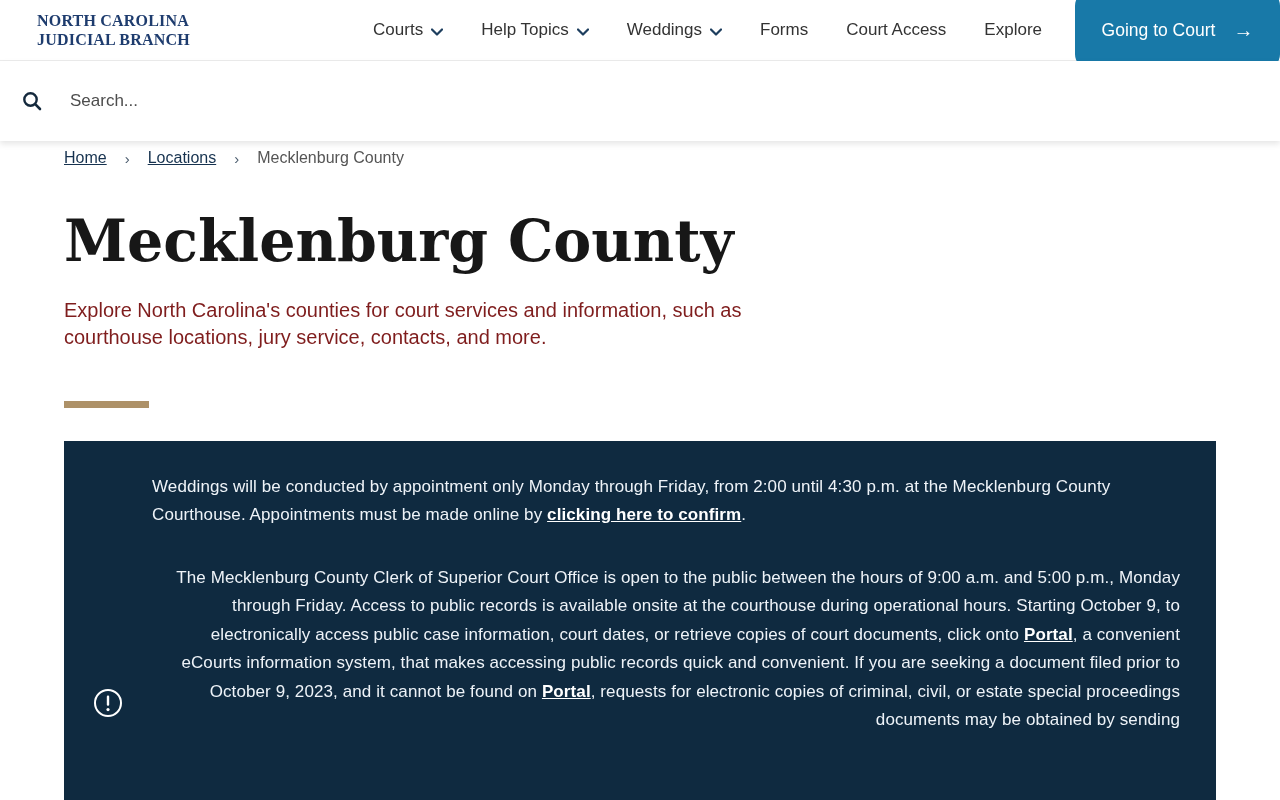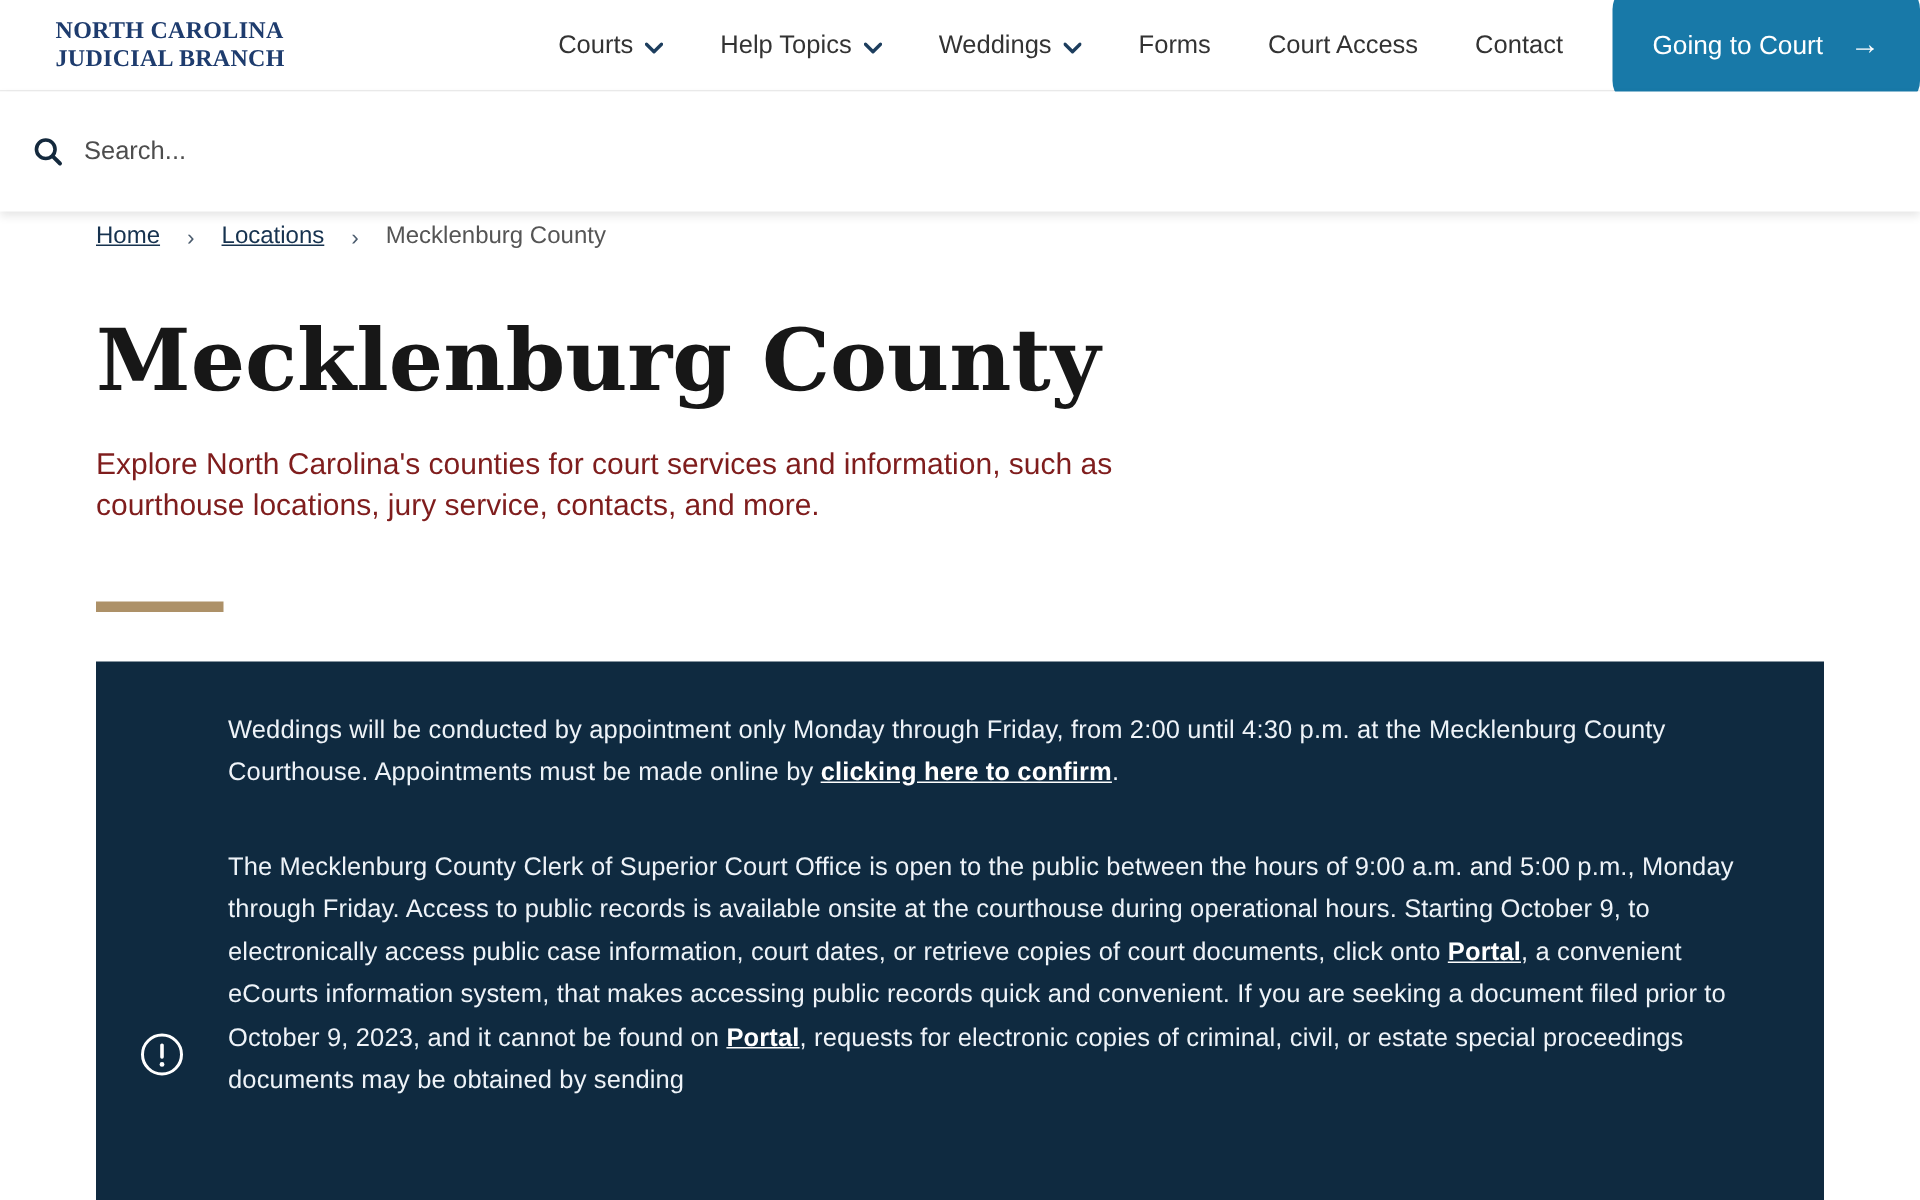--- a/index.html
+++ b/index.html
@@ -43,21 +43,21 @@
   .searchbar {
     height: 80px; display: flex; align-items: center;
     background: #ffffff; position: relative;
     box-shadow: 0 3px 6px rgba(0,0,0,0.10);
   }
   .search-btn {
     border: none; background: transparent; margin-left: 22px; cursor: pointer;
     display: flex; align-items: center;
   }
   .search-input {
-    border: none; outline: none; margin-left: 14px; flex: 1;
+    border: none; outline: none; margin-left: 28px; flex: 1;
     font-size: 17px; color: #ef4444; font-family: "Liberation Sans", sans-serif;
   }
   .search-input::placeholder { color: #4d4d4d; opacity: 1; }
   
   .main { padding-left: 64px; padding-right: 64px; }
   .breadcrumb {
     margin-top: 8px; display: flex; align-items: center; gap: 18px;
     font-size: 16px;
   }
   .breadcrumb a {
@@ -80,21 +80,21 @@
   
   .alert {
     position: relative; margin-top: 33px; width: 1152px; min-height: 420px;
     background: #0f2a40; color: #eef3f8;
     padding: 32px 36px 40px 88px;
   }
   .alert-icon { position: absolute; left: 29px; top: 247px; }
   .alert p {
     font-size: 17px; line-height: 28.5px; letter-spacing: 0.1px;
   }
-  .alert p + p { margin-top: 34px; }
+  .alert p + p { margin-top: 34px; text-align: right; }
   .alert-link {
     color: #ffffff; font-weight: bold; text-decoration: underline; cursor: pointer;
   }
 </style>
 </head>
 <body>
 
 <div>
 
   <header class="header">
@@ -121,21 +121,21 @@
             <path d="M1 1.5 L6 6.5 L11 1.5" fill="none" stroke="#1d3e5e" stroke-width="2.2" stroke-linecap="round" stroke-linejoin="round"></path>
           </svg>
       </a>
       <a class="nav-item">
         <span>Forms</span>
       </a>
       <a class="nav-item">
         <span>Court Access</span>
       </a>
       <a class="nav-item">
-        <span>Contact</span>
+        <span>Explore</span>
       </a>
     </nav>
     <a class="cta">
       <span>Going to Court</span>
       <span class="arrow">→</span>
     </a>
   </header>
 
   <div class="searchbar">
     <button class="search-btn" aria-label="Search">

